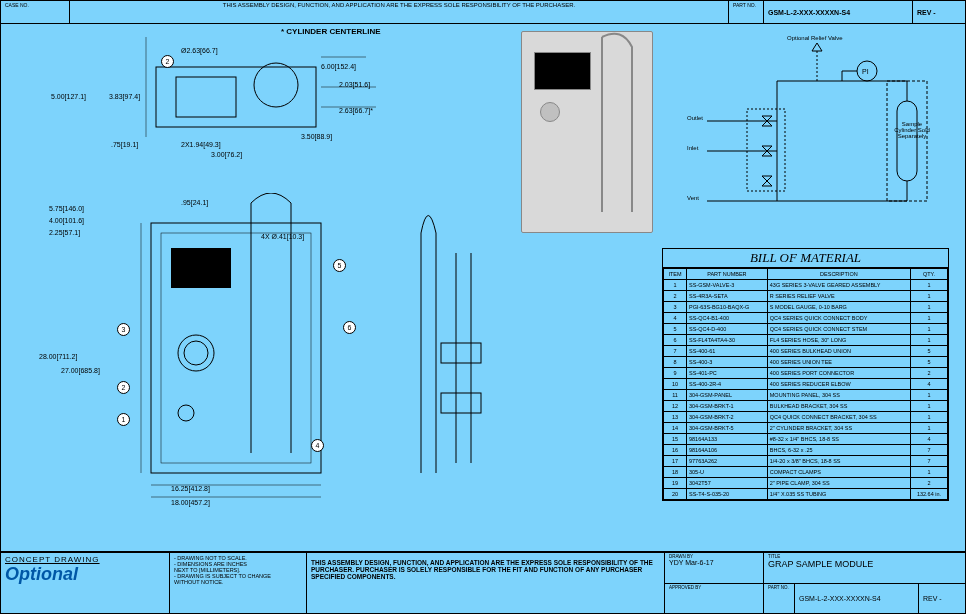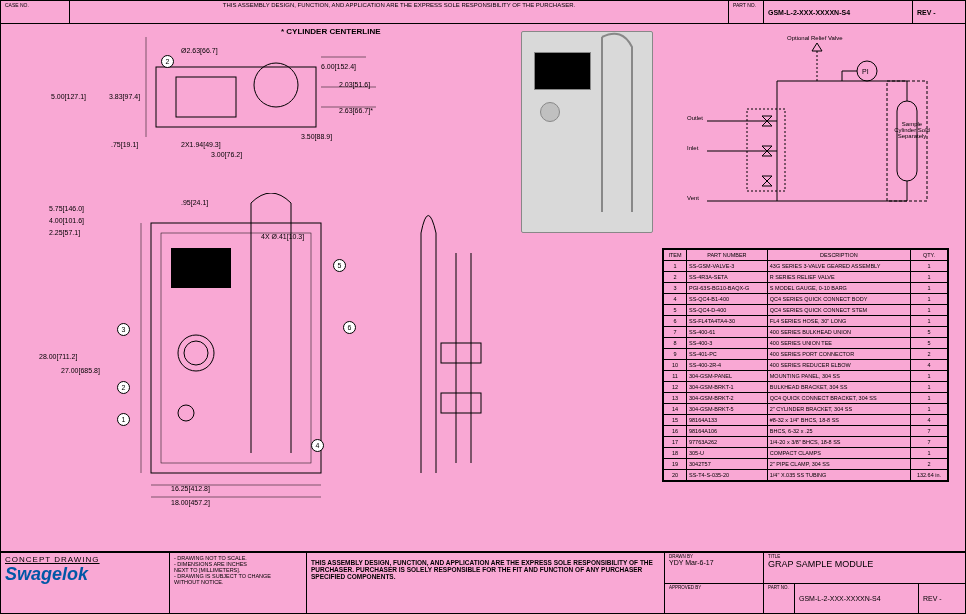--- a/index.html
+++ b/index.html
@@ -1,16 +1,16 @@
 <!DOCTYPE html>
 <html><head>
 <meta charset="utf-8">
 <style>
 html,body{margin:0;padding:0;font-family:Arial,Helvetica,sans-serif;font-size:7px;color:#000;}
-.sheet{position:relative;width:966px;height:614px;border:1px solid #000;box-sizing:border-box;background:#f9a8d4;padding-left:44px;}
+.sheet{position:relative;width:966px;height:614px;border:1px solid #000;box-sizing:border-box;background:#7dd3fc;padding-left:44px;}
 .hdr{position:absolute;top:0;left:0;right:0;height:22px;border-bottom:1px solid #000;display:flex;}
 .hdr>div{border-right:1px solid #000;padding:1px 4px;white-space:nowrap;}
 .hdr .lab{font-size:5px;}
 .hdr .val{font-size:7px;font-weight:bold;}
 .disclaimer{flex:1;text-align:center;font-size:6px;padding-top:1px;}
 .body{position:absolute;top:22px;left:0;right:0;bottom:60px;}
 .centerline{position:absolute;top:4px;left:280px;font-weight:bold;font-size:8px;}
 .dims{position:absolute;font-size:7px;color:#000;}
 .callout{position:absolute;width:11px;height:11px;border:1px solid #000;border-radius:50%;display:flex;align-items:center;justify-content:center;font-size:7px;background:#fff;}
 .render{position:absolute;background:#d9d9d9;border:1px solid #888;border-radius:2px;}
@@ -173,20 +173,21 @@
       <div class="lab" style="top:84px;left:0;">Outlet</div>
       <div class="lab" style="top:114px;left:0;">Inlet</div>
       <div class="lab" style="top:164px;left:0;">Vent</div>
       <div class="lab" style="top:90px;left:205px;text-align:center;width:40px;">Sample
 Cylinder
 Sold
 Separately</div>
     </div>
 
     <div class="bom">
+      <div class="title">BILL OF MATERIAL</div>
       <table>
         <thead>
             <tr id="bom-head">
               <th>ITEM</th>
               <th>PART NUMBER</th>
               <th>DESCRIPTION</th>
               <th>QTY.</th>
             </tr>
           </thead>
         <tbody id="bom-body">
@@ -312,21 +313,21 @@
             </tr>
           </tbody>
       </table>
     </div>
 
   </div>
 
   <div class="ftr">
     <div style="width:160px;text-align:left;">
       <div style="font-size:8px;letter-spacing:1px;text-decoration:underline;">CONCEPT DRAWING</div>
-      <div class="logo">Swagelok</div>
+      <div class="logo">Optional</div>
     </div>
     <div class="notes" style="width:128px;" id="notes-box">
         <div>- DRAWING NOT TO SCALE.</div>
         <div>- DIMENSIONS ARE INCHES</div>
         <div>  NEXT TO [MILLIMETERS].</div>
         <div>- DRAWING IS SUBJECT TO CHANGE</div>
         <div>  WITHOUT NOTICE.</div>
       </div>
     <div class="disc">THIS ASSEMBLY DESIGN, FUNCTION, AND APPLICATION ARE THE EXPRESS SOLE RESPONSIBILITY OF THE PURCHASER. PURCHASER IS SOLELY RESPONSIBLE FOR THE FIT AND FUNCTION OF ANY PURCHASER SPECIFIED COMPONENTS.</div>
     <div class="tb" style="width:300px;border-right:none;padding:0;justify-content:center;">

